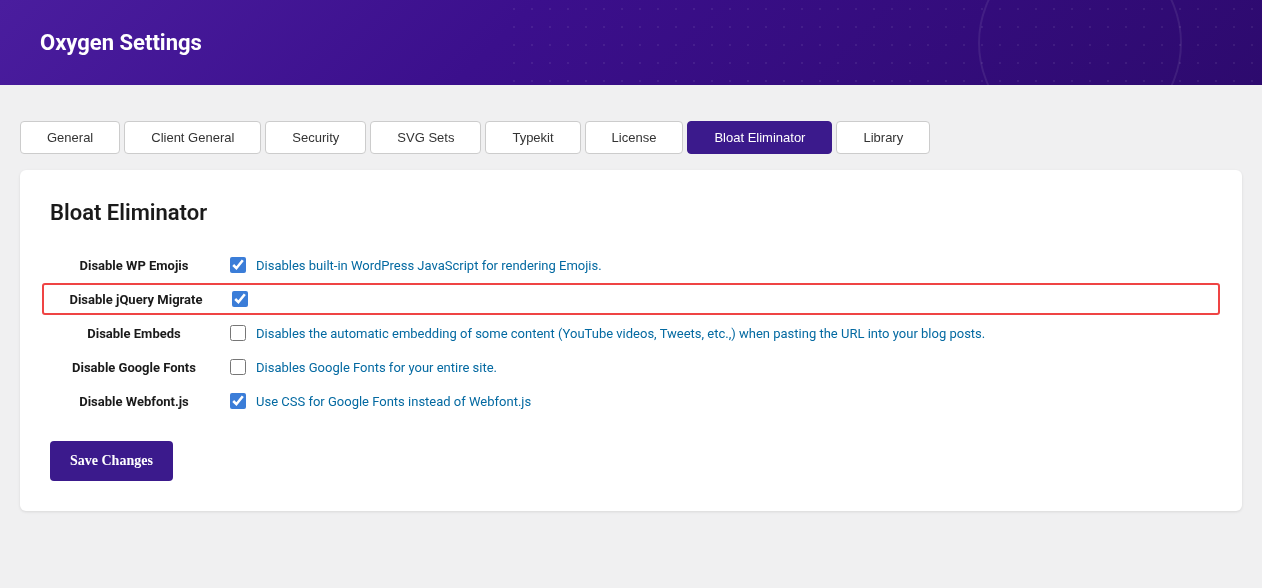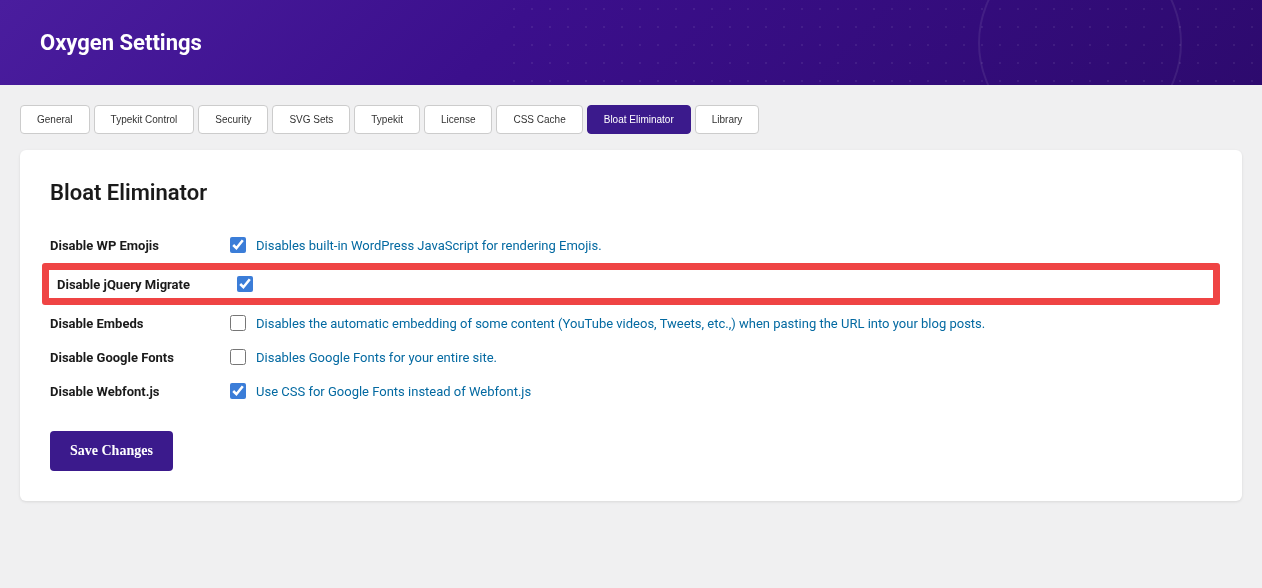--- a/index.html
+++ b/index.html
@@ -59,29 +59,30 @@
     }
 
     .tabs-bar {
       display: flex;
       gap: 4px;
       margin-bottom: 16px;
       flex-wrap: wrap;
     }
 
     .tab {
-      padding: 8px 16px;
+      padding: 8px 26px;
       border: 1px solid #ccc;
       background: #fff;
       border-radius: 4px;
-      font-size: 10px;
+      font-size: 13px;
       font-weight: 500;
       color: #333;
       cursor: pointer;
       white-space: nowrap;
+      margin-top: 16px;
     }
 
     .tab.active {
       background: #3b1a8c;
       color: white;
       border-color: #3b1a8c;
     }
 
     .settings-panel {
       background: white;
@@ -97,32 +98,32 @@
       margin-bottom: 24px;
     }
 
     .option-row {
       display: flex;
       align-items: center;
       padding: 8px 0;
     }
 
     .option-row.highlighted {
-      border: 7px solid #ef4444;
+      border: 2px solid #ef4444;
       border-radius: 3px;
       padding: 6px 8px;
       margin: 0 -8px;
     }
 
     .option-label {
       font-size: 13px;
       font-weight: 700;
       color: #1a1a1a;
       min-width: 180px;
-      text-align: left;
+      text-align: center;
       padding-right: 12px;
     }
 
     .option-checkbox {
       width: 16px;
       height: 16px;
       margin-right: 10px;
       accent-color: #3b7dd8;
       flex-shrink: 0;
     }
@@ -154,26 +155,25 @@
 </head>
 <body>
 
 <div class="header-banner">
   <h1 class="header-title">Oxygen Settings</h1>
 </div>
 
 <div class="content-area">
   <div class="tabs-bar">
   <button class="tab">General</button>
-      <button class="tab">Typekit Control</button>
+      <button class="tab">Client General</button>
       <button class="tab">Security</button>
       <button class="tab">SVG Sets</button>
       <button class="tab">Typekit</button>
       <button class="tab">License</button>
-      <button class="tab">CSS Cache</button>
       <button class="tab active">Bloat Eliminator</button>
       <button class="tab">Library</button>
     </div>
 
   <div class="settings-panel">
     <h2 class="panel-title">Bloat Eliminator</h2>
     <div class="options-list">
     <div class="option-row">
           <span class="option-label">Disable WP Emojis</span>
           <input type="checkbox" class="option-checkbox" checked="" style="">

